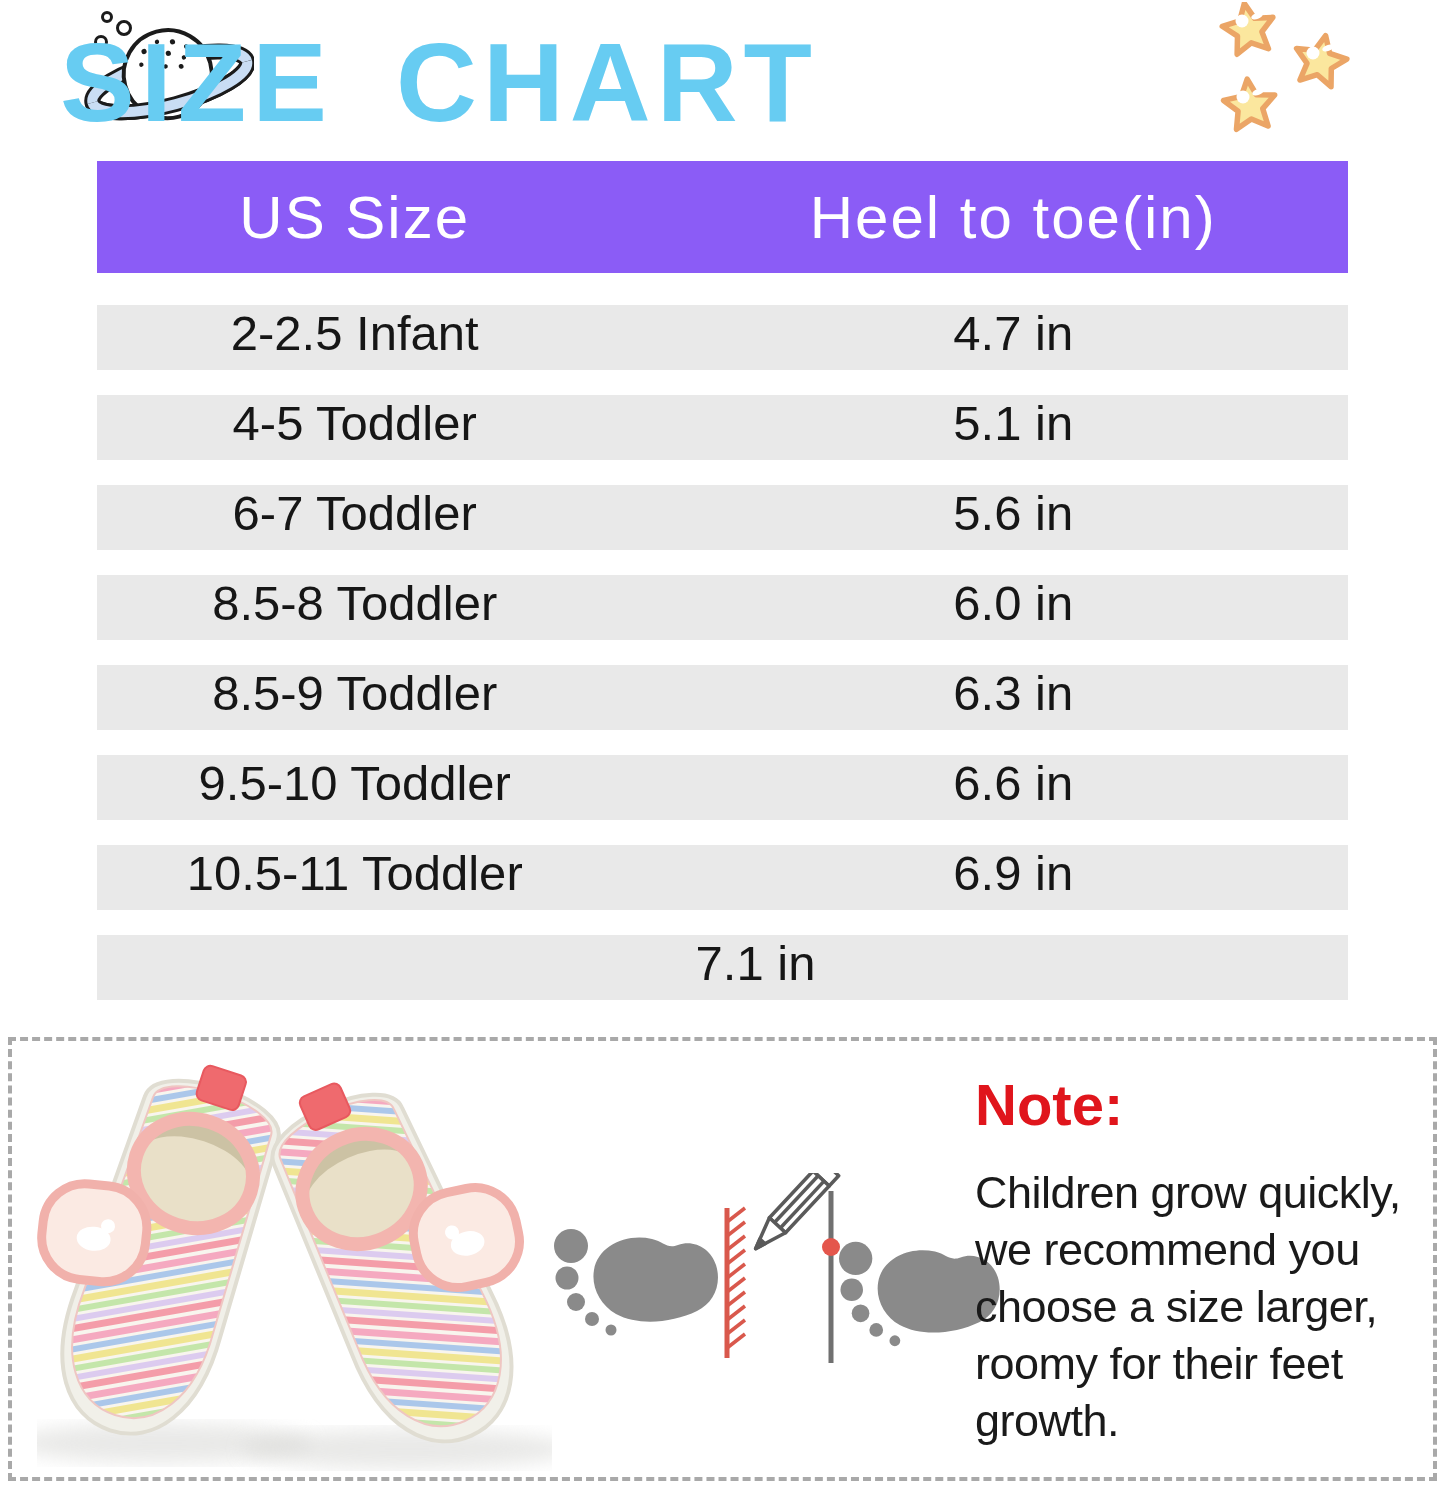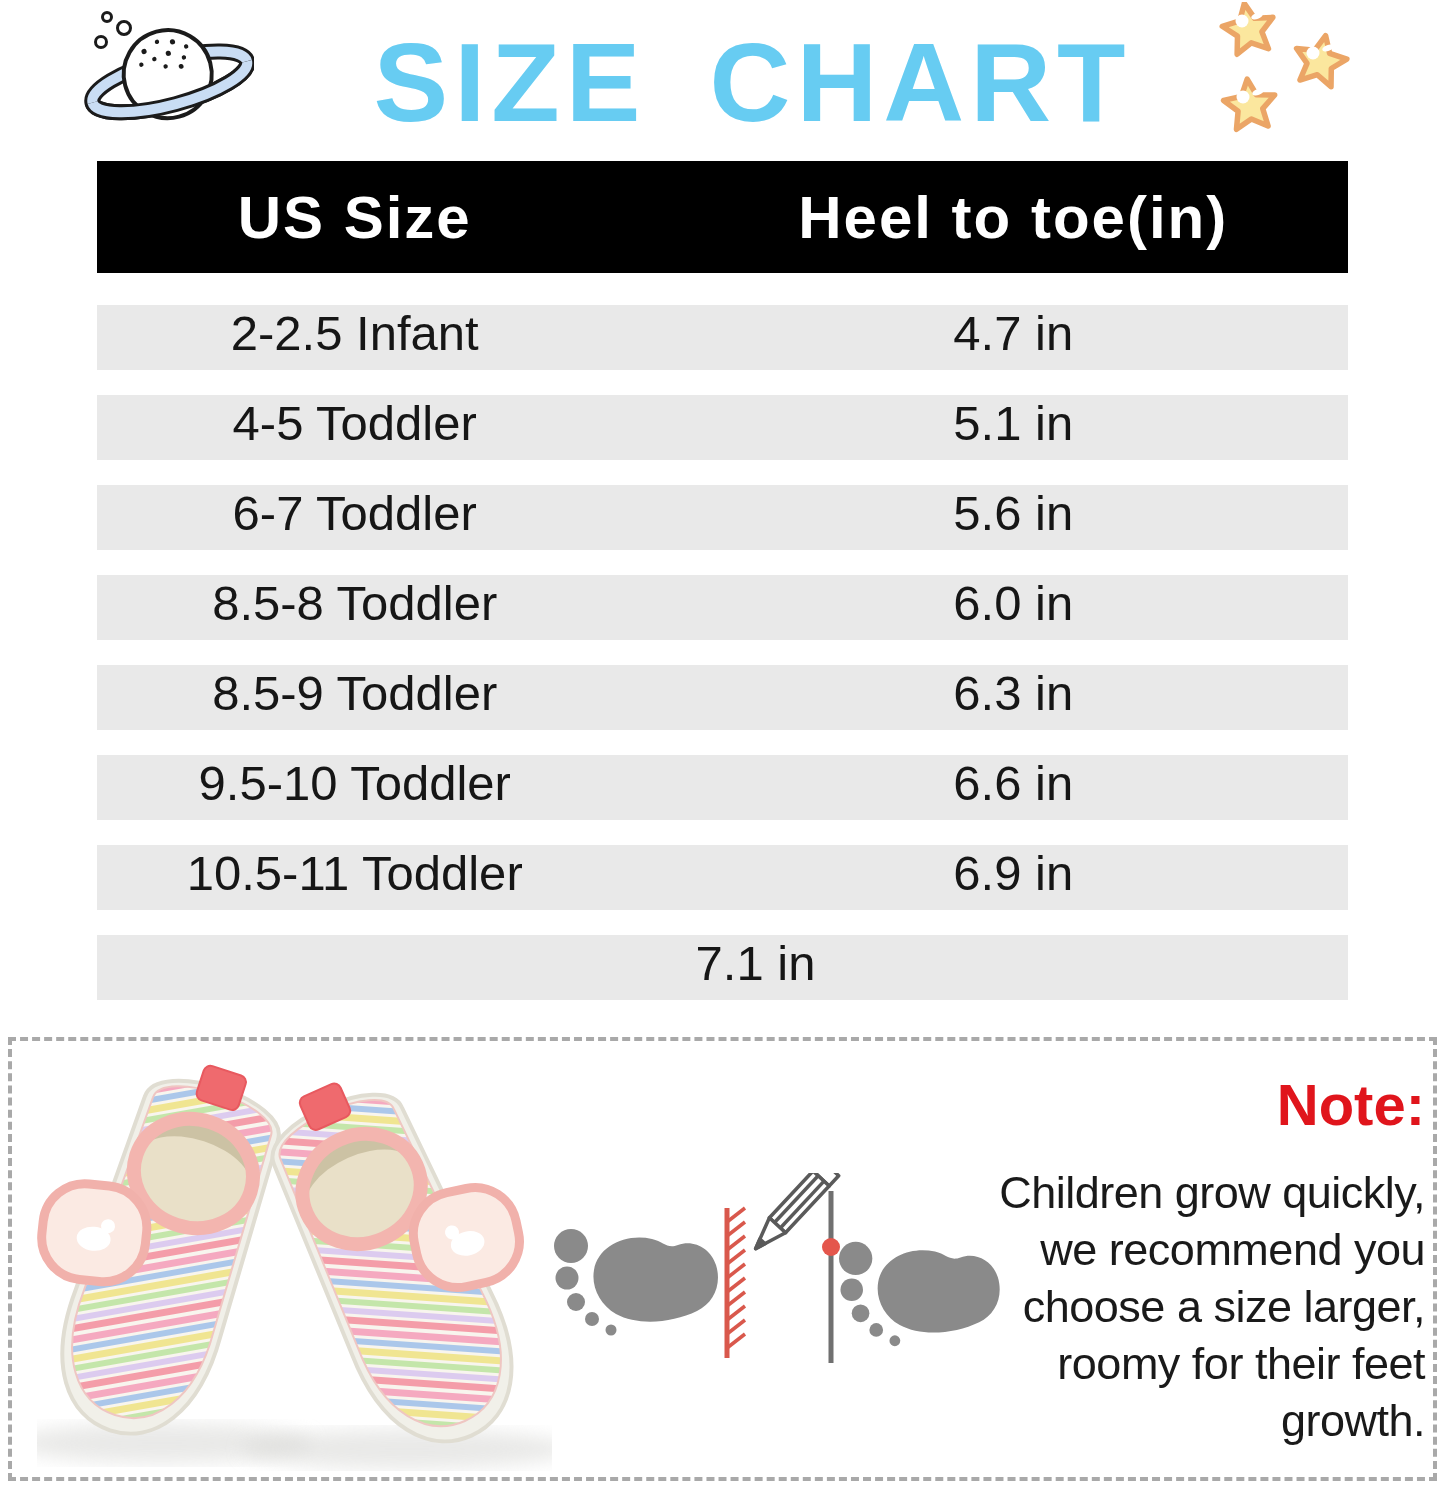--- a/index.html
+++ b/index.html
@@ -1,43 +1,43 @@
 <!DOCTYPE html>
 <html><head>
 <meta charset="utf-8">
 <style>
   html,body{margin:0;padding:0;background:#fff;}
   body{width:1445px;height:1486px;position:relative;overflow:hidden;
        font-family:"Liberation Sans",sans-serif;}
   .page{position:absolute;inset:0;}
 
   
-  .title{position:absolute;left:0;top:18px;width:1445px;text-align:center;
+  .title{position:absolute;left:0;top:18px;width:1445px;
          font-size:112px;font-weight:bold;color:#67CCF2;letter-spacing:6px;
          word-spacing:26px;text-indent:60px;white-space:nowrap;}
   .planet{position:absolute;left:74px;top:4px;}
   .stars{position:absolute;left:1211px;top:2px;}
 
   
   .thead{position:absolute;left:97px;top:161px;width:1251px;height:112px;
-         background:#000000;display:flex;align-items:center;
-         font-size:60px;font-weight:bold;color:#fff;letter-spacing:2px;}
+         background:#8b5cf6;display:flex;align-items:center;
+         font-size:60px;font-weight:normal;color:#fff;letter-spacing:2px;}
   .rows{position:absolute;left:97px;top:305px;width:1251px;}
   .row{height:65px;margin-bottom:25px;background:#E9E9E9;display:flex;
        align-items:flex-start;font-size:49px;color:#161616;}
   .c1{width:41.2%;text-align:center;}
   .c2{flex:1;text-align:center;padding-left:66px;}
 
   
   .panel{position:absolute;left:8px;top:1037px;width:1421px;height:436px;
          border:4px dashed #A9A9A9;background:#fff;}
   .shoes{position:absolute;left:25px;top:22px;}
   .icon-wall{position:absolute;left:540px;top:165px;}
   .icon-pencil{position:absolute;left:735px;top:132px;}
-  .note{position:absolute;left:963px;top:30px;width:450px;text-align:right;}
+  .note{position:absolute;left:963px;top:30px;width:450px;text-align:left;}
   .note-label{font-size:58px;font-weight:bold;color:#E0151C;margin-bottom:26px;}
   .note-line{font-size:45px;line-height:57px;color:#1A1A1A;
              letter-spacing:-0.5px;white-space:nowrap;}
 </style>
 </head>
 <body>
 
 <div class="page">
 
   <svg width="0" height="0" style="position:absolute">

